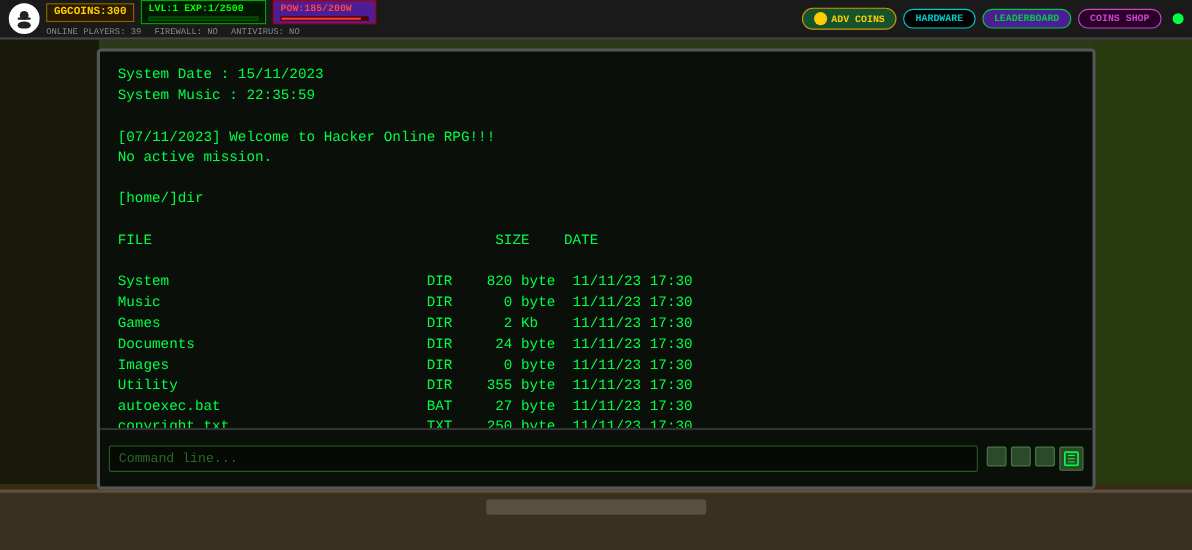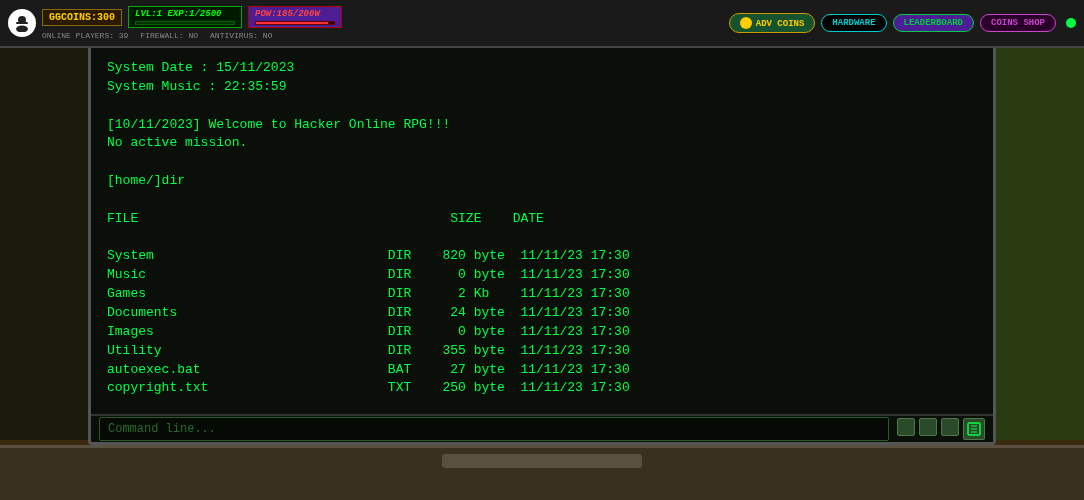--- a/index.html
+++ b/index.html
@@ -35,21 +35,21 @@
       bottom: 0; left: 0; right: 0;
       height: 60px;
       background: #3a2a10;
       z-index: 0;
     }
 
     
     .top-bar {
       position: absolute;
       top: 0; left: 0; right: 0;
-      height: 48px;
+      height: 36px;
       background: #1a1a1a;
       border-bottom: 2px solid #444;
       display: flex;
       align-items: center;
       z-index: 10;
       padding: 0 8px;
     }
 
     .top-bar-left {
       display: flex;
@@ -92,21 +92,20 @@
       border: 1px solid #00aa00;
       padding: 2px 6px;
       display: flex;
       flex-direction: column;
     }
 
     .lvl-bar-row {
       display: flex;
       align-items: flex-end;
       gap: 4px;
-      font-style: italic;
     }
 
     .lvl-text {
       color: #00ff00;
       font-size: 9px;
       font-family: 'Courier New', monospace;
       font-weight: bold;
     }
 
     .pow-block {
@@ -225,21 +224,21 @@
       white-space: pre;
     }
 
     @keyframes blink {
       0%, 100% { opacity: 1; }
       50% { opacity: 0; }
     }
 
     
     .command-bar {
-      height: 28px;
+      height: 53px;
       background: #0a0f0a;
       border-top: 2px solid #333;
       display: flex;
       align-items: center;
       padding: 0 8px;
       gap: 8px;
     }
 
     .cmd-input {
       flex: 1;
@@ -372,21 +371,21 @@
     </button>
     <div class="green-dot"></div>
   </div>
 </div>
 
 <div class="main-area">
   <div class="terminal-screen">
     <div class="terminal-text"><span>System Date : 15/11/2023</span>
 <span>System Music : 22:35:59</span>
 
-<span>[10/11/2023] Welcome to Hacker Online RPG!!!</span>
+<span>[07/11/2023] Welcome to Hacker Online RPG!!!</span>
 <span>No active mission.</span>
 
 <span>[home/]dir</span>
 
 <span>FILE                                        SIZE    DATE</span>
 
 <span>System                              DIR    820 byte  11/11/23 17:30</span>
 <span>Music                               DIR      0 byte  11/11/23 17:30</span>
 <span>Games                               DIR      2 Kb    11/11/23 17:30</span>
 <span>Documents                           DIR     24 byte  11/11/23 17:30</span>

